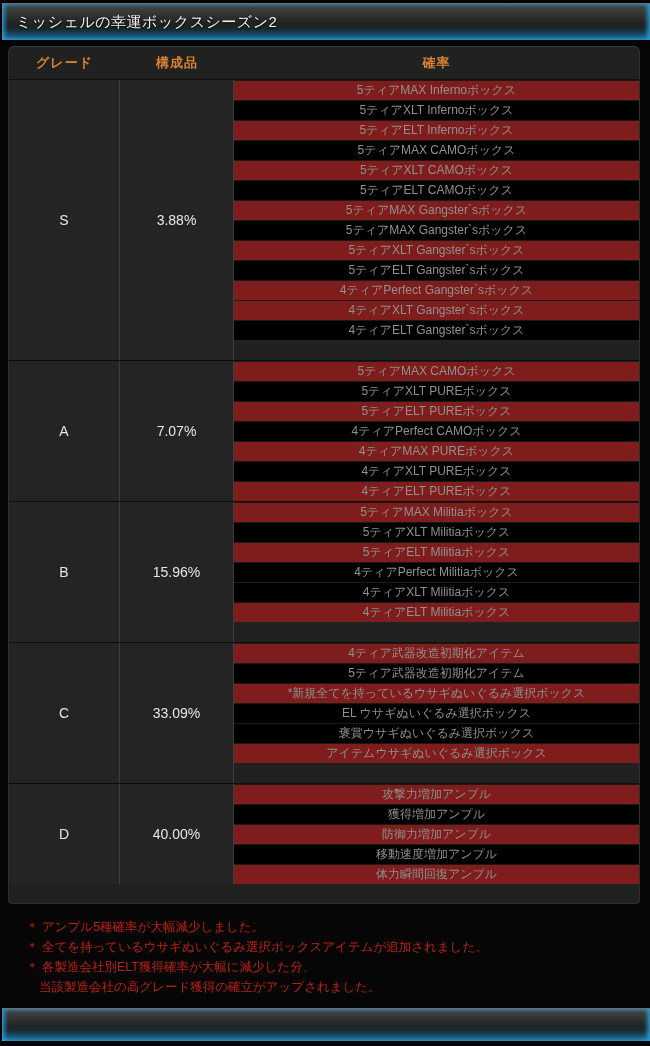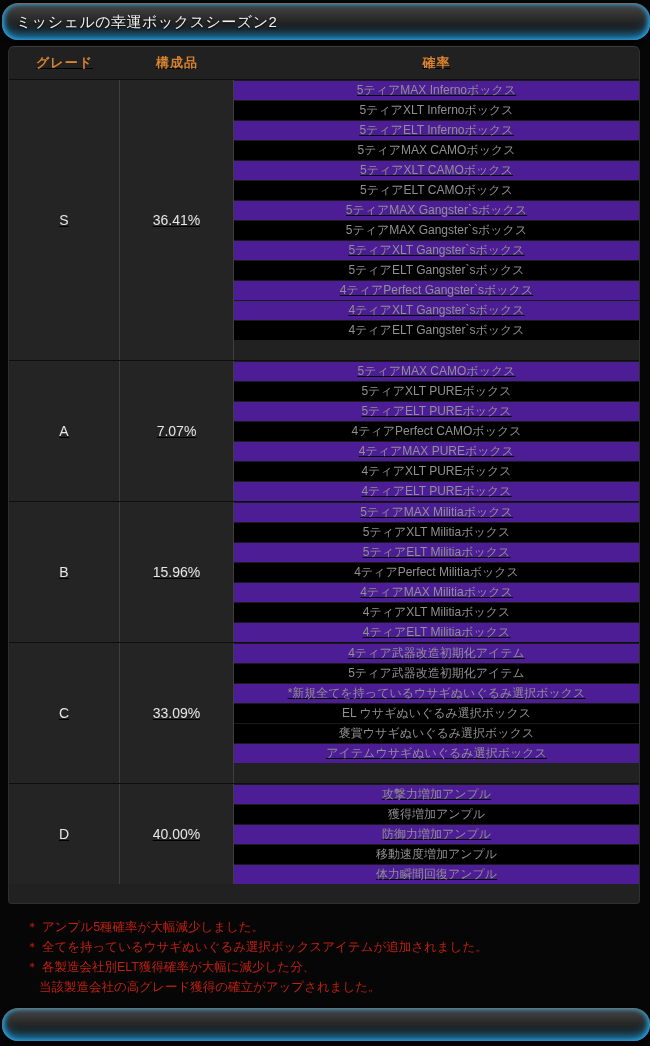--- a/index.html
+++ b/index.html
@@ -9,21 +9,21 @@
     position:relative;
     font-family:"Liberation Sans", sans-serif;
     overflow:hidden;
   }
 
   
   .glow-bar {
     position:absolute; left:2px; width:648px;
     background:linear-gradient(180deg,#474747 0%,#2b2b2b 40%,#181818 68%,#101010 100%);
     border-top:1px solid #6f6f6f;
-    border-radius:16px;
+    border-radius:0;
     box-shadow:
       inset 3px 0 5px -1px #2ba3dd,
       inset -3px 0 5px -1px #2ba3dd,
       inset 0 -10px 12px -5px rgba(35,150,210,0.95),
       0 2px 5px rgba(0,0,0,0.9);
     box-sizing:border-box;
   }
   #title-bar { top:3px; height:37px; display:flex; align-items:center; }
   #title-bar .title-text {
     color:#f2f2f2; font-size:15px; padding-left:14px; letter-spacing:0.5px;
@@ -32,21 +32,20 @@
   #footer-bar { top:1008px; height:33px; }
 
   
   #table-panel {
     position:absolute; left:8px; top:46px; width:632px; height:858px;
     background:#212121;
     border:1px solid #2f2f2f; border-top-color:#3c3c3c;
     border-radius:6px 6px 4px 4px;
     box-sizing:border-box;
     overflow:hidden;
-    text-decoration:underline;
   }
   .thead {
     display:grid; grid-template-columns:111px 114px 1fr;
     height:32px;
   }
   .thead .th {
     display:flex; align-items:center; justify-content:center;
     color:#d9822f; font-size:13px; font-weight:bold; letter-spacing:1px;
   }
   .tbody { display:block; }
@@ -60,21 +59,21 @@
     display:flex; align-items:center; justify-content:center;
     color:#e6e6e6; font-size:14px;
   }
   .items-col { display:block; }
   .item-row {
     height:20px; line-height:20px; text-align:center;
     font-size:12px; color:#909090;
     box-shadow:inset 0 1px 0 #1a1a1a;
     white-space:nowrap; overflow:hidden;
   }
-  .item-row.even { background:#4c1d95; }
+  .item-row.even { background:#7f1d1d; }
   .item-row.odd  { background:#000000; }
 
   
   #notes { position:absolute; left:10px; top:917px; width:630px;margin-left:16px; }
   .note-line {
     color:#bf2010; font-size:12.5px; line-height:20px; white-space:nowrap;
   }
   .note-line.indent { padding-left:13px; }
 </style>
 </head>
@@ -86,21 +85,21 @@
 
 <div id="table-panel">
   <div class="thead">
     <div class="th">グレード</div>
     <div class="th">構成品</div>
     <div class="th">確率</div>
   </div>
   <div class="tbody">
       <div class="section" style="height: 280px;">
         <div class="grade-cell">S</div>
-        <div class="prob-cell">36.41%</div>
+        <div class="prob-cell">3.88%</div>
         <div class="items-col">
           <div class="item-row even">5ティアMAX Infernoボックス</div>
           <div class="item-row odd">5ティアXLT Infernoボックス</div>
           <div class="item-row even">5ティアELT Infernoボックス</div>
           <div class="item-row odd">5ティアMAX CAMOボックス</div>
           <div class="item-row even">5ティアXLT CAMOボックス</div>
           <div class="item-row odd">5ティアELT CAMOボックス</div>
           <div class="item-row even">5ティアMAX Gangster`sボックス</div>
           <div class="item-row odd">5ティアMAX Gangster`sボックス</div>
           <div class="item-row even">5ティアXLT Gangster`sボックス</div>
@@ -124,21 +123,20 @@
         </div>
       </div>
       <div class="section" style="height: 140px;">
         <div class="grade-cell">B</div>
         <div class="prob-cell">15.96%</div>
         <div class="items-col">
           <div class="item-row even">5ティアMAX Militiaボックス</div>
           <div class="item-row odd">5ティアXLT Militiaボックス</div>
           <div class="item-row even">5ティアELT Militiaボックス</div>
           <div class="item-row odd">4ティアPerfect Militiaボックス</div>
-          <div class="item-row even">4ティアMAX Militiaボックス</div>
           <div class="item-row odd">4ティアXLT Militiaボックス</div>
           <div class="item-row even">4ティアELT Militiaボックス</div>
         </div>
       </div>
       <div class="section" style="height: 140px;">
         <div class="grade-cell">C</div>
         <div class="prob-cell">33.09%</div>
         <div class="items-col">
           <div class="item-row even">4ティア武器改造初期化アイテム</div>
           <div class="item-row odd">5ティア武器改造初期化アイテム</div>

